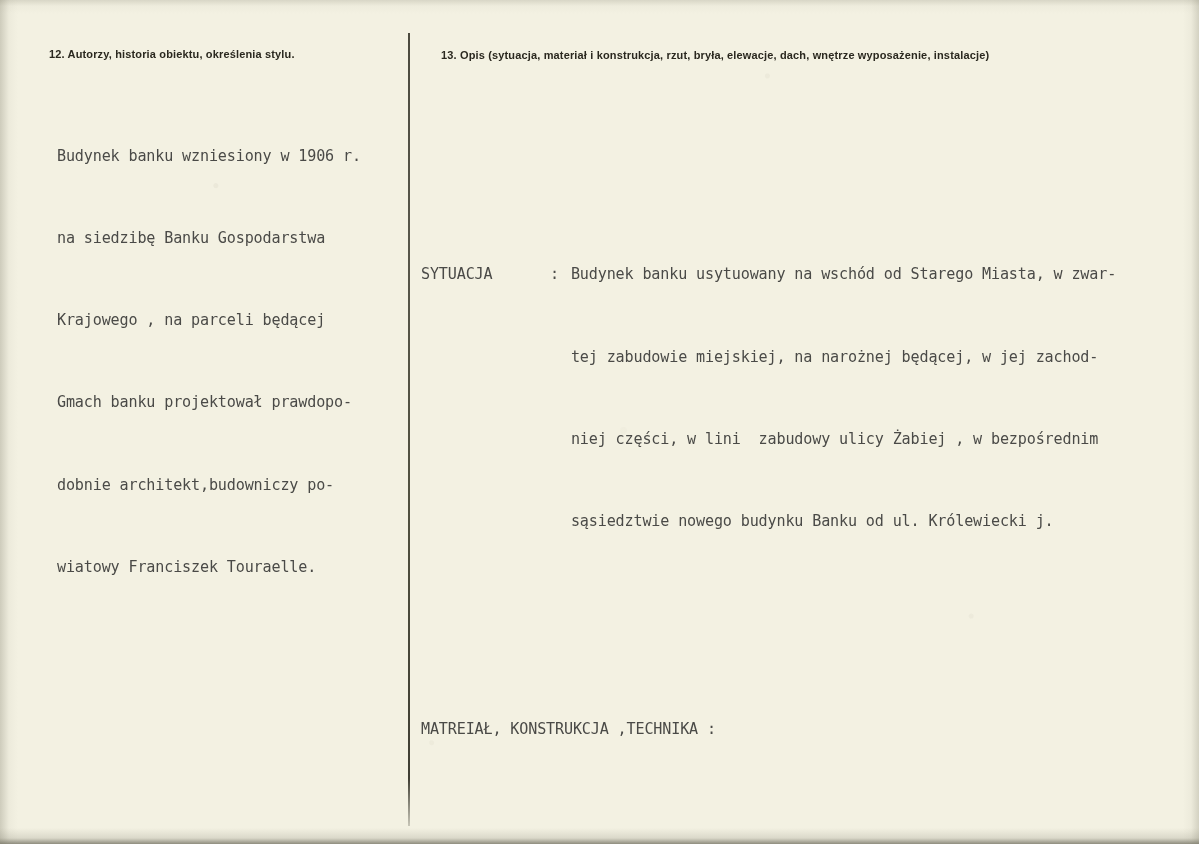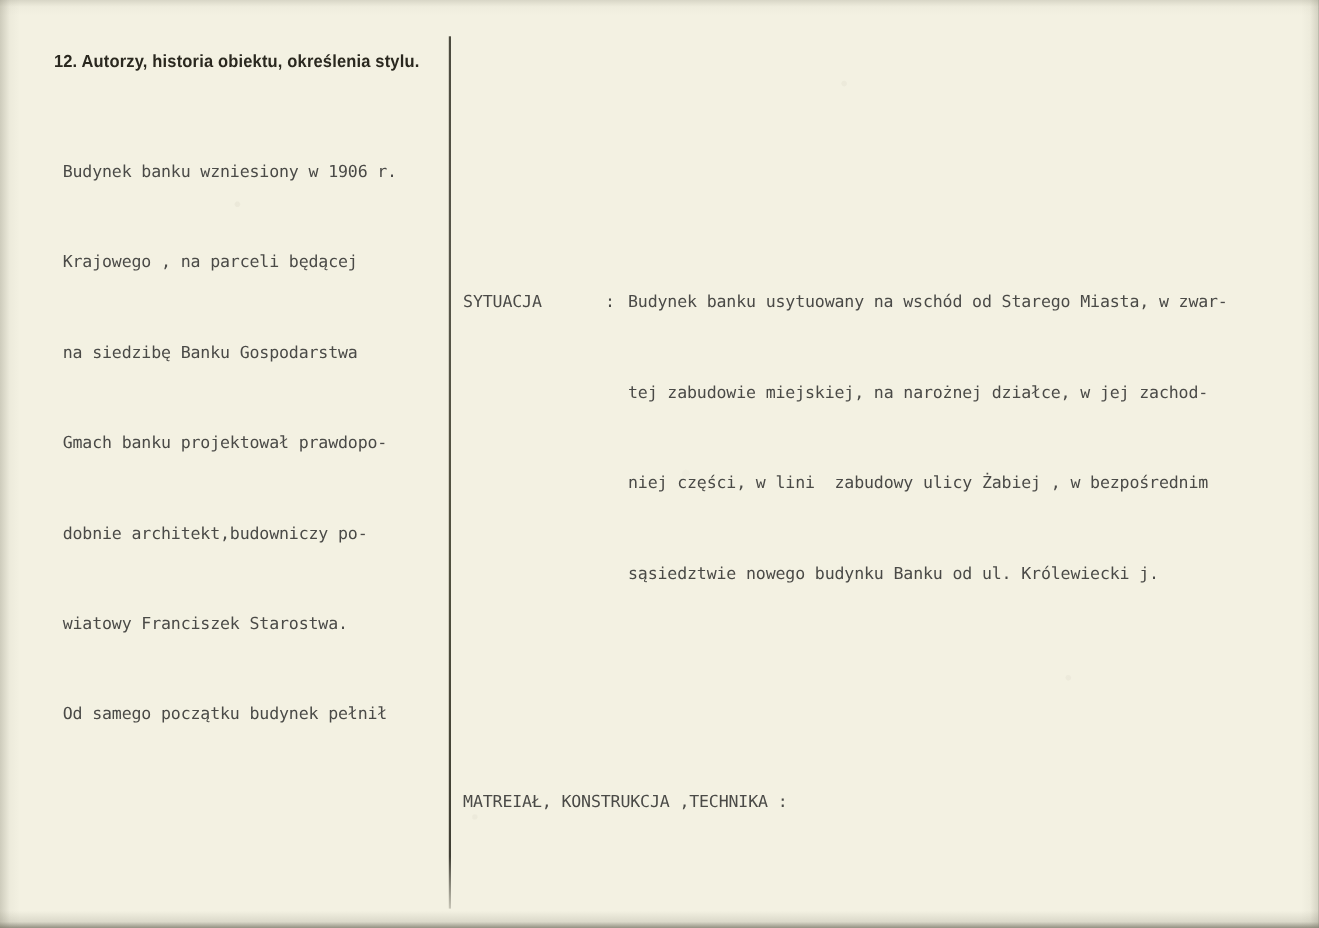--- a/index.html
+++ b/index.html
@@ -32,21 +32,21 @@
       radial-gradient(circle at 52% 51%, rgba(170,165,140,0.05) 0 3px, rgba(0,0,0,0) 4px);
     opacity: 0.9;
   }
 
   
   .form-head {
     position: absolute;
     font-family: "Liberation Sans", sans-serif;
     font-weight: bold;
     color: #2a281f;
-    font-size: 15px;
+    font-size: 11px;
     letter-spacing: 0.15px;
     white-space: nowrap;
     transform: scaleY(1.06);
     transform-origin: left top;
   }
   #head-left  { left: 49px;  top: 47px; }
   #head-right { left: 441px; top: 48px; }
 
   
   #divider {
@@ -100,41 +100,41 @@
 <body>
 
 <div id="page">
 
   <div id="paper-grain"></div>
 
   <div id="divider"></div>
 
   <div class="form-head" id="head-left">12. Autorzy, historia obiektu, określenia stylu.</div>
 
+  <div class="form-head" id="head-right">13. Opis (sytuacja, materiał i konstrukcja, rzut, bryła, elewacje, dach, wnętrze wyposażenie, instalacje)</div>
 
   <div id="left-col" class="tw">
     <span class="tw-line">Budynek banku wzniesiony w 1906 r.</span>
+    <span class="tw-line">na siedzibę Banku Gospodarstwa</span>
     <span class="tw-line">Krajowego , na parceli będącej</span>
-    <span class="tw-line">na siedzibę Banku Gospodarstwa</span>
     <span class="tw-line">Gmach banku projektował prawdopo-</span>
     <span class="tw-line">dobnie architekt,budowniczy po-</span>
-    <span class="tw-line">wiatowy Franciszek Starostwa.</span>
-    <span class="tw-line">Od samego początku budynek pełnił</span>
+    <span class="tw-line">wiatowy Franciszek Touraelle.</span>
     
     
     
     
   </div>
 
   <div id="right-col" class="tw">
 
     
     <div class="blk">
       <span class="row"><span class="sit-label">SYTUACJA</span><span class="sit-colon">:</span><span>Budynek banku usytuowany na wschód od Starego Miasta, w zwar-</span></span>
-      <span class="indent-hang">tej zabudowie miejskiej, na narożnej działce, w jej zachod-</span>
+      <span class="indent-hang">tej zabudowie miejskiej, na narożnej będącej, w jej zachod-</span>
       <span class="indent-hang">niej części, w lini  zabudowy ulicy Żabiej , w bezpośrednim</span>
       <span class="indent-hang">sąsiedztwie nowego budynku Banku od ul. Królewiecki j.</span>
     </div>
 
     
     <span class="mat-head">MATREIAŁ, KONSTRUKCJA ,TECHNIKA :</span>
 
     
     <div class="bullets"><div><span class="bullet-row"></span></div></div>
 

